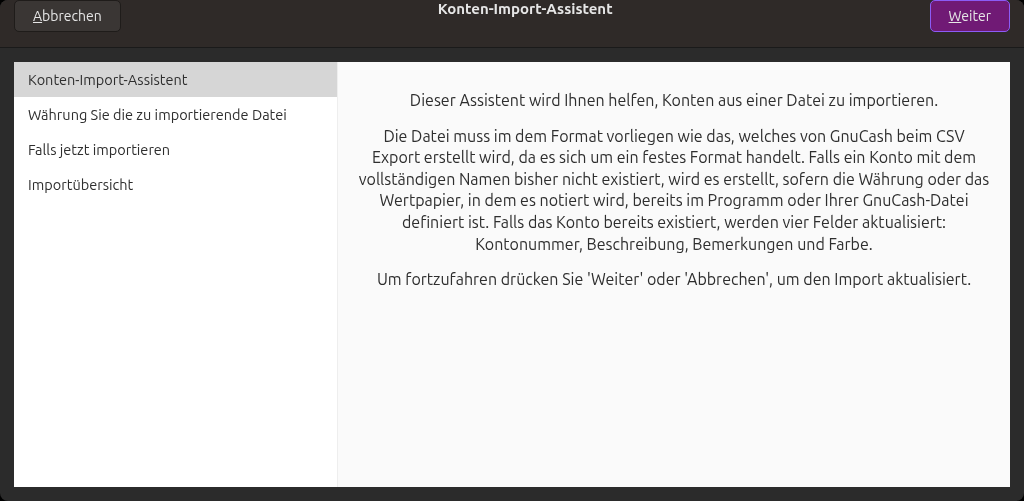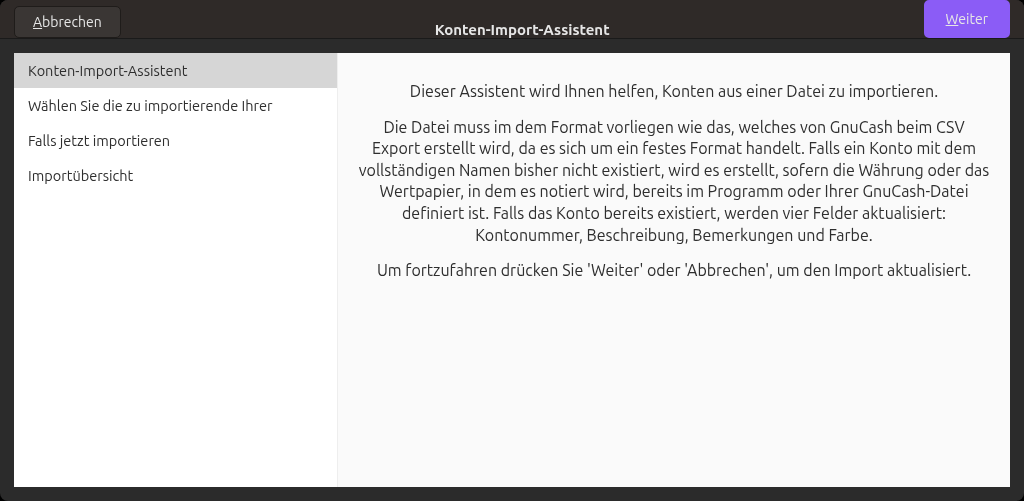--- a/index.html
+++ b/index.html
@@ -18,23 +18,23 @@
       width: 1024px;
       height: 501px;
       background: #2b2b2b;
       border-radius: 8px;
       overflow: hidden;
       display: flex;
       flex-direction: column;
     }
     .titlebar {
       background: #2f2a28;
-      height: 39px;
+      height: 48px;
       display: flex;
-      align-items: flex-end;
+      align-items: flex-start;
       padding: 0 14px;
       gap: 12px;
       border-bottom: 1px solid #1a1a1a;
     }
     .titlebar .title {
       flex: 1;
       text-align: center;
       color: #e6e6e6;
       font-size: 15px;
       font-weight: 600;
@@ -43,22 +43,22 @@
       background: #3a3634;
       color: #e6e6e6;
       border: 1px solid #1f1c1a;
       border-radius: 5px;
       padding: 7px 18px;
       font-size: 14px;
       cursor: pointer;
       font-family: inherit;
     }
     .btn-primary {
-      border: 4px solid #8b5cf6;
-      background: #8b5cf6;
+      border: 1px solid #8b5cf6;
+      background: #701a75;
     }
     .mnemonic {
       text-decoration: underline;
     }
     .content {
       flex: 1;
       background: #fafafa;
       display: flex;
       margin: 14px;
       border-radius: 0;
@@ -99,21 +99,21 @@
 
 <div class="window">
   <div class="titlebar">
     <button class="btn"><span class="mnemonic">A</span><span>bbrechen</span></button>
     <div class="title">Konten-Import-Assistent</div>
     <button class="btn btn-primary"><span class="mnemonic">W</span><span>eiter</span></button>
   </div>
   <div class="content">
     <div class="sidebar">
       <div class="sidebar-item active"><span>Konten-Import-Assistent</span></div>
-      <div class="sidebar-item"><span>Wählen Sie die zu importierende Ihrer</span></div>
+      <div class="sidebar-item"><span>Währung Sie die zu importierende Datei</span></div>
       <div class="sidebar-item"><span>Falls jetzt importieren</span></div>
       <div class="sidebar-item"><span>Importübersicht</span></div>
     </div>
     <div class="main">
       <p>Dieser Assistent wird Ihnen helfen, Konten aus einer Datei zu importieren.</p>
       <p>Die Datei muss im dem Format vorliegen wie das, welches von GnuCash beim CSV Export erstellt wird, da es sich um ein festes Format handelt. Falls ein Konto mit dem vollständigen Namen bisher nicht existiert, wird es erstellt, sofern die Währung oder das Wertpapier, in dem es notiert wird, bereits im Programm oder Ihrer GnuCash-Datei definiert ist. Falls das Konto bereits existiert, werden vier Felder aktualisiert: Kontonummer, Beschreibung, Bemerkungen und Farbe.</p>
       <p>Um fortzufahren drücken Sie 'Weiter' oder 'Abbrechen', um den Import aktualisiert.</p>
     </div>
   </div>
 </div>

